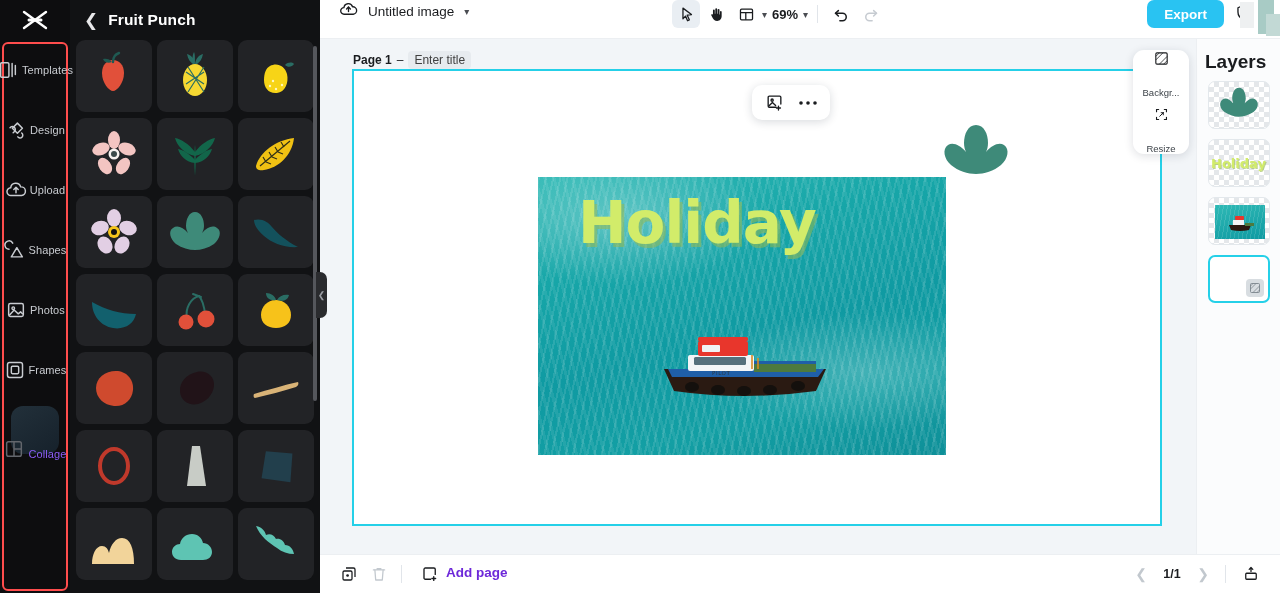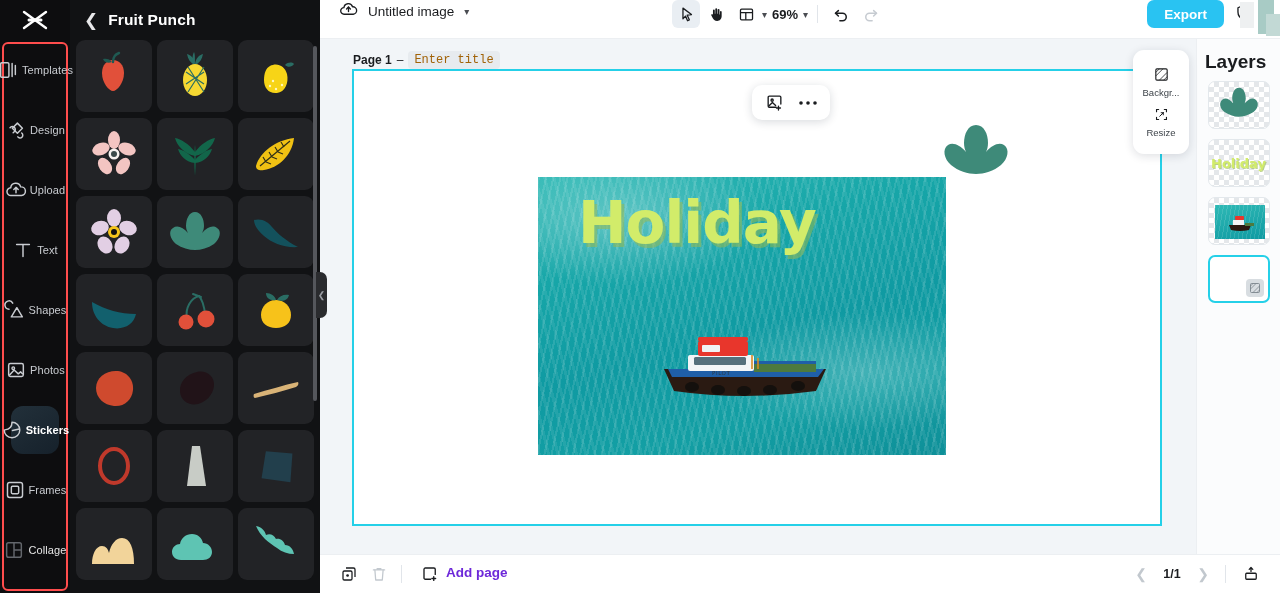--- a/index.html
+++ b/index.html
@@ -25,21 +25,21 @@
     pointer-events: none;
   }
   .rail-item {
     width: 70px; height: 60px;
     display: flex; flex-direction: row; align-items: center; justify-content: center;
     gap: 3px; color: #c9ccd1; cursor: pointer;
   }
   .rail-item .r-ico { height: 22px; display:flex; align-items:center; justify-content:center; }
   .rail-item .r-lbl { font-size: 11px; letter-spacing: .1px; }
   .rail-item.active .r-lbl { color: #ffffff; font-weight: 700; }
-  .rail-item.dim { color: #e5e5e5; }
+  .rail-item.dim { color: #8b5cf6; align-items: flex-end; }
   .rail-active-bg {
     position: absolute; left: 11px; width: 48px; height: 48px;
     border-radius: 12px;
     background: linear-gradient(145deg,#22303a,#16212b);
   }
 
   
   #panel {
     position: absolute; left: 70px; top: 0; width: 250px; height: 593px;
     background: #111214;
@@ -116,22 +116,22 @@
     background: #f2f5f8;
   }
   #page-label {
     position: absolute; left: 33px; top: 12px;
     display: flex; align-items: center; gap: 5px;
     font-size: 12px;
   }
   #page-label .pl-num { font-weight: 700; color: #1a1c1f; }
   #page-label .pl-dash { color: #1a1c1f; }
   #page-label .pl-title {
-    color: #a16207; background: #e7ebef; border-radius: 4px;
-    padding: 2px 6px; cursor: text; font-family: Liberation Mono, monospace;
+    color: #404040; background: #e7ebef; border-radius: 4px;
+    padding: 2px 6px; cursor: text;
   }
   #canvas {
     position: absolute; left: 32px; top: 30px; width: 810px; height: 457px;
     background: #ffffff; border: 2px solid #25d0e8;
   }
   #art-image {
     position: absolute; left: 184px; top: 106px; width: 408px; height: 278px;
     overflow: hidden;
     background:
       radial-gradient(ellipse 60% 40% at 20% 15%, rgba(255,255,255,.28), transparent 60%),
@@ -165,21 +165,21 @@
 
   
   #side-toolbar {
     position: absolute; left: 813px; top: 11px; width: 56px; height: 104px;
     background: #fff; border-radius: 11px;
     box-shadow: 0 2px 10px rgba(20,30,50,.14);
     display: flex; flex-direction: column; align-items: center;
     justify-content: center; gap: 8px; z-index: 7;
   }
   .st-item {
-    display: flex; flex-direction: column; align-items: center; gap: 4px;
+    display: flex; flex-direction: column; align-items: center; gap: 20px;
     cursor: pointer; width: 52px;
   }
   .st-item .st-lbl { font-size: 9.5px; color: #3d4349; white-space: nowrap; }
 
   
   #layers {
     position: absolute; left: 1196px; top: 39px; width: 84px; height: 515px;
     background: #fbfcfd; border-left: 1px solid #eceff2;
   }
   #layers-title {
@@ -277,52 +277,35 @@
             <svg width="22" height="22" viewBox="0 0 24 24" fill="none" stroke="#c9ccd1" stroke-width="1.6" stroke-linecap="round" stroke-linejoin="round">
               <path d="M6.5 18a4.2 4.2 0 0 1-.3-8.4 5.6 5.6 0 0 1 10.9-1A3.9 3.9 0 0 1 18 18z"></path>
               <path d="M12 15V9.2M9.6 11.4 12 9l2.4 2.4"></path>
             </svg>
           </span>
           <span class="r-lbl">Upload</span>
         </div>
         <div class="rail-item">
           <span class="r-ico">
             <svg width="22" height="22" viewBox="0 0 24 24" fill="none" stroke="#c9ccd1" stroke-width="1.6" stroke-linecap="round" stroke-linejoin="round">
-              <path d="M5 6h14M12 6v13"></path>
-            </svg>
-          </span>
-          <span class="r-lbl">Text</span>
-        </div>
-        <div class="rail-item">
-          <span class="r-ico">
-            <svg width="22" height="22" viewBox="0 0 24 24" fill="none" stroke="#c9ccd1" stroke-width="1.6" stroke-linecap="round" stroke-linejoin="round">
               <path d="M9.5 4.5a4.5 4.5 0 1 0-4 6.6"></path>
               <path d="M14 9.5 20 19.5H8z"></path>
             </svg>
           </span>
           <span class="r-lbl">Shapes</span>
         </div>
         <div class="rail-item">
           <span class="r-ico">
             <svg width="22" height="22" viewBox="0 0 24 24" fill="none" stroke="#c9ccd1" stroke-width="1.6" stroke-linecap="round" stroke-linejoin="round">
               <rect x="4" y="5" width="16" height="14" rx="1.8"></rect>
               <circle cx="9" cy="10" r="1.4"></circle>
               <path d="M5 17.5 10 12l4.5 4.2 2.5-2.2 2 2"></path>
             </svg>
           </span>
           <span class="r-lbl">Photos</span>
-        </div>
-        <div class="rail-item active">
-          <span class="r-ico">
-            <svg width="22" height="22" viewBox="0 0 24 24" fill="none" stroke="#c9ccd1" stroke-width="1.6" stroke-linecap="round" stroke-linejoin="round">
-              <path d="M12 3.5a8.5 8.5 0 1 1-8.5 8.5c0-.4 8.5.4 8.5-8.5z"></path>
-              <path d="M12.5 12.5 20 11"></path>
-            </svg>
-          </span>
-          <span class="r-lbl">Stickers</span>
         </div>
         <div class="rail-item">
           <span class="r-ico">
             <svg width="22" height="22" viewBox="0 0 24 24" fill="none" stroke="#c9ccd1" stroke-width="1.6" stroke-linecap="round" stroke-linejoin="round">
               <rect x="3.8" y="3.8" width="16.4" height="16.4" rx="2.4"></rect>
               <rect x="8" y="8" width="8" height="8" rx="1.2"></rect>
             </svg>
           </span>
           <span class="r-lbl">Frames</span>
         </div>

